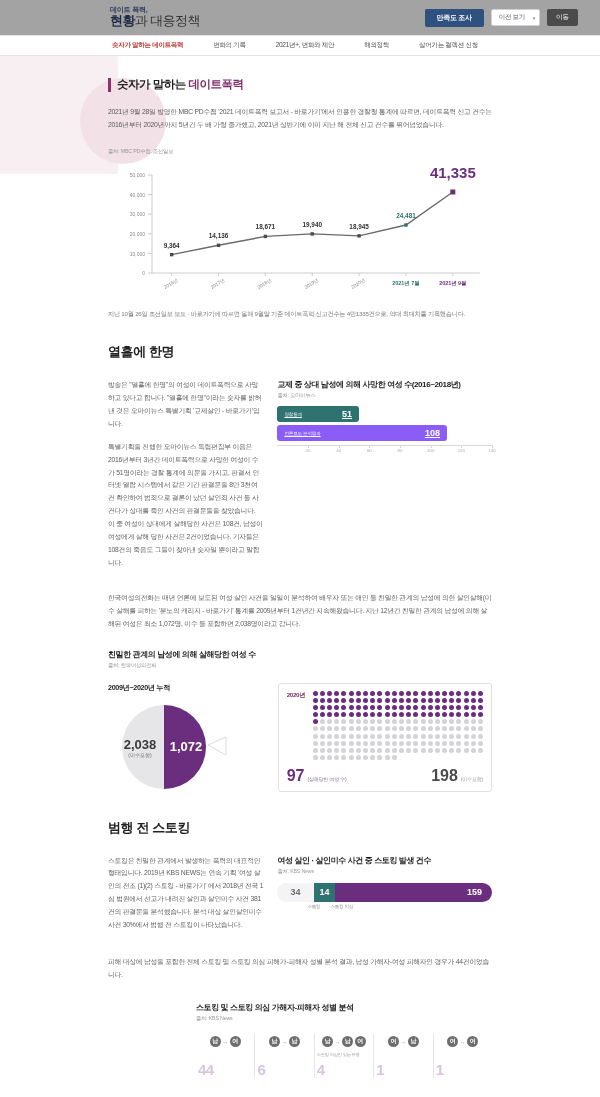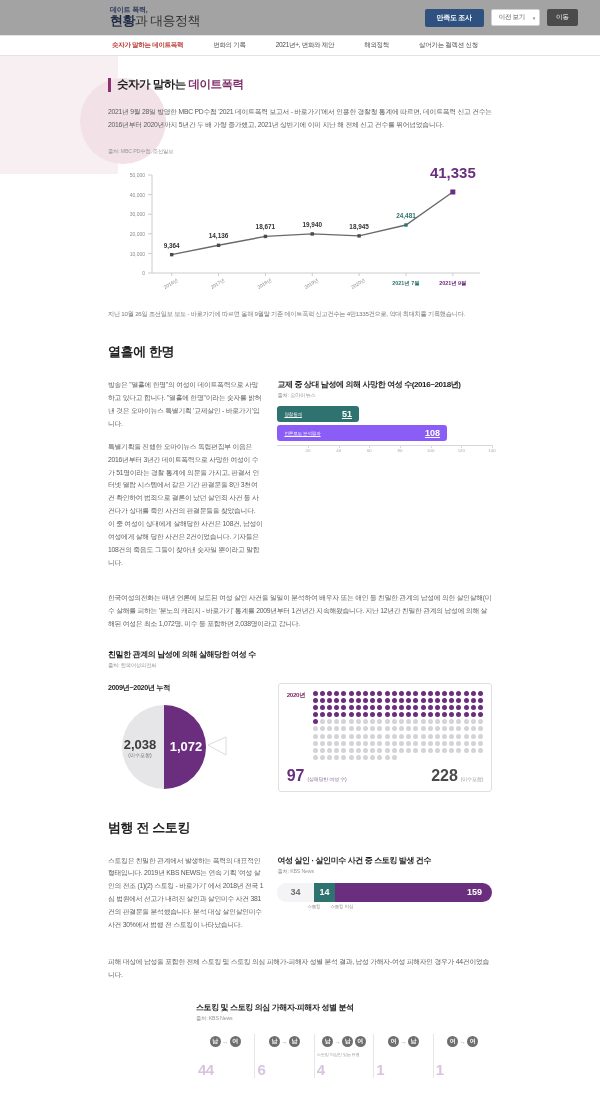--- a/index.html
+++ b/index.html
@@ -741,21 +741,21 @@
               <div class="dot"></div>
               <div class="dot"></div>
               <div class="dot"></div>
               <div class="dot"></div>
             </div>
           <div class="dot-footer">
             <div>
               <span class="dot-num">97</span><span class="dot-sub">(살해당한 여성 수)</span>
             </div>
             <div>
-              <span class="dot-num grey">228</span><span class="dot-sub grey">(미수포함)</span>
+              <span class="dot-num grey">198</span><span class="dot-sub grey">(미수포함)</span>
             </div>
           </div>
         </div>
       </div>
 
       <h3 class="block-title" style="margin-top:26px">범행 전 스토킹</h3>
 
       <div class="two-col">
         <div class="col-left">
           <p class="para">스토킹은 친밀한 관계에서 발생하는 폭력의 대표적인 형태입니다. 2019년 KBS NEWS는 연속 기획 '여성 살인의 전조 (1)(2) 스토킹 - 바로가기' 에서 2018년 전국 1심 법원에서 선고가 내려진 살인과 살인미수 사건 381건의 판결문을 분석했습니다. 분석 대상 살인살인미수 사건 30%에서 범행 전 스토킹이 나타났습니다.</p>

